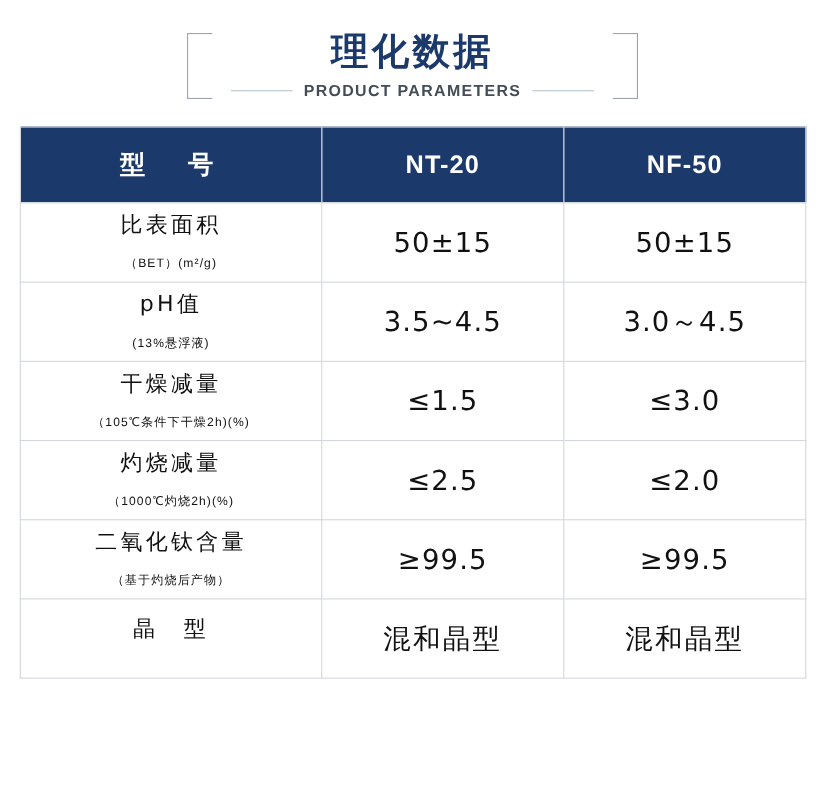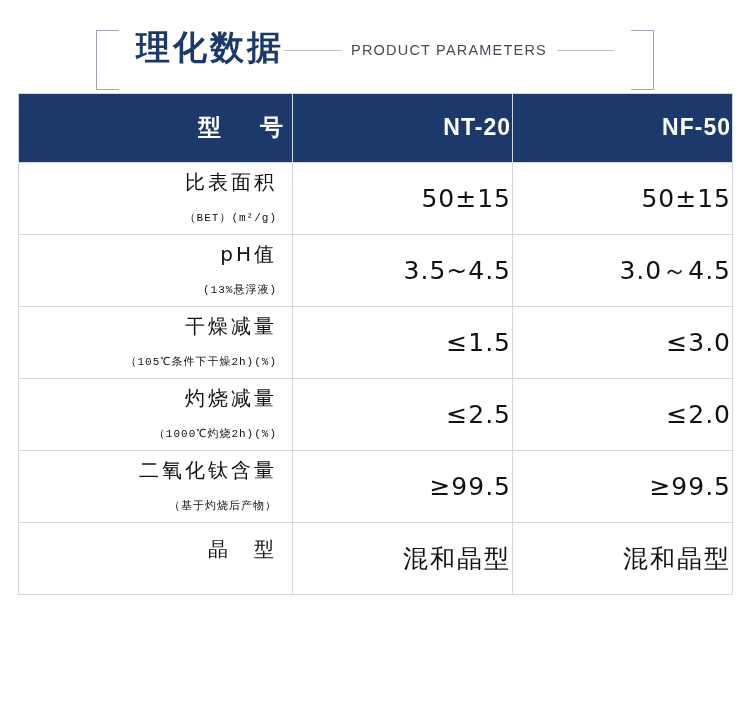--- a/index.html
+++ b/index.html
@@ -25,20 +25,22 @@
   
   .header {
     padding-top: 26px;
     display: flex;
     justify-content: center;
     align-items: center;
   }
   .header-inner {
     position: relative;
     display: flex;
+    flex-direction: column;
+    align-items: center;
     padding: 0 40px;
   }
   .title-cn {
     font-size: 34px;
     font-weight: bold;
     color: #1b3a6b;
     letter-spacing: 3px;
     line-height: 1.25;
     font-family: "DejaVu Sans", "Liberation Sans", sans-serif;
   }
@@ -53,20 +55,21 @@
     height: 1px;
     background: #b9c2cf;
   }
   .title-en {
     font-size: 14.5px;
     letter-spacing: 1.2px;
     color: #444c56;
     padding: 0 10px;
     white-space: nowrap;
     font-family: "Liberation Sans", sans-serif;
+    font-weight: bold;
   }
   
   .bracket {
     position: absolute;
     width: 22px;
     height: 58px;
     border-color: #9aa4b2;
     border-style: solid;
   }
   .bracket.left {
@@ -84,21 +87,21 @@
   .table-wrap {
     margin: 24px 18px 0 18px;
   }
   table.spec {
     width: 714px;
     border-collapse: collapse;
     table-layout: fixed;
   }
   table.spec th, table.spec td {
     border: 1px solid #d3d7dd;
-    text-align: right;
+    text-align: center;
     vertical-align: middle;
   }
   thead th {
     background: #1b3a6b;
     color: #ffffff;
     height: 66px;
     border: 1px solid #1b3a6b;
     font-weight: bold;
   }
   thead th .hd-cn {
@@ -127,21 +130,21 @@
     letter-spacing: 3px;
     color: #111111;
     font-family: "DejaVu Sans", "Liberation Sans", sans-serif;
     line-height: 1.15;
   }
   .lbl-sub {
     font-size: 11px;
     letter-spacing: 1px;
     color: #111111;
     margin-top: 18px;
-    font-family: Liberation Mono, monospace;
+    font-family: Liberation Sans, sans-serif;
     line-height: 1.2;
   }
   td.value {
     font-size: 25px;
     color: #111111;
     letter-spacing: 1px;
     font-family: "DejaVu Sans", "Liberation Sans", sans-serif;
   }
   td.value.cn {
     letter-spacing: 2px;

